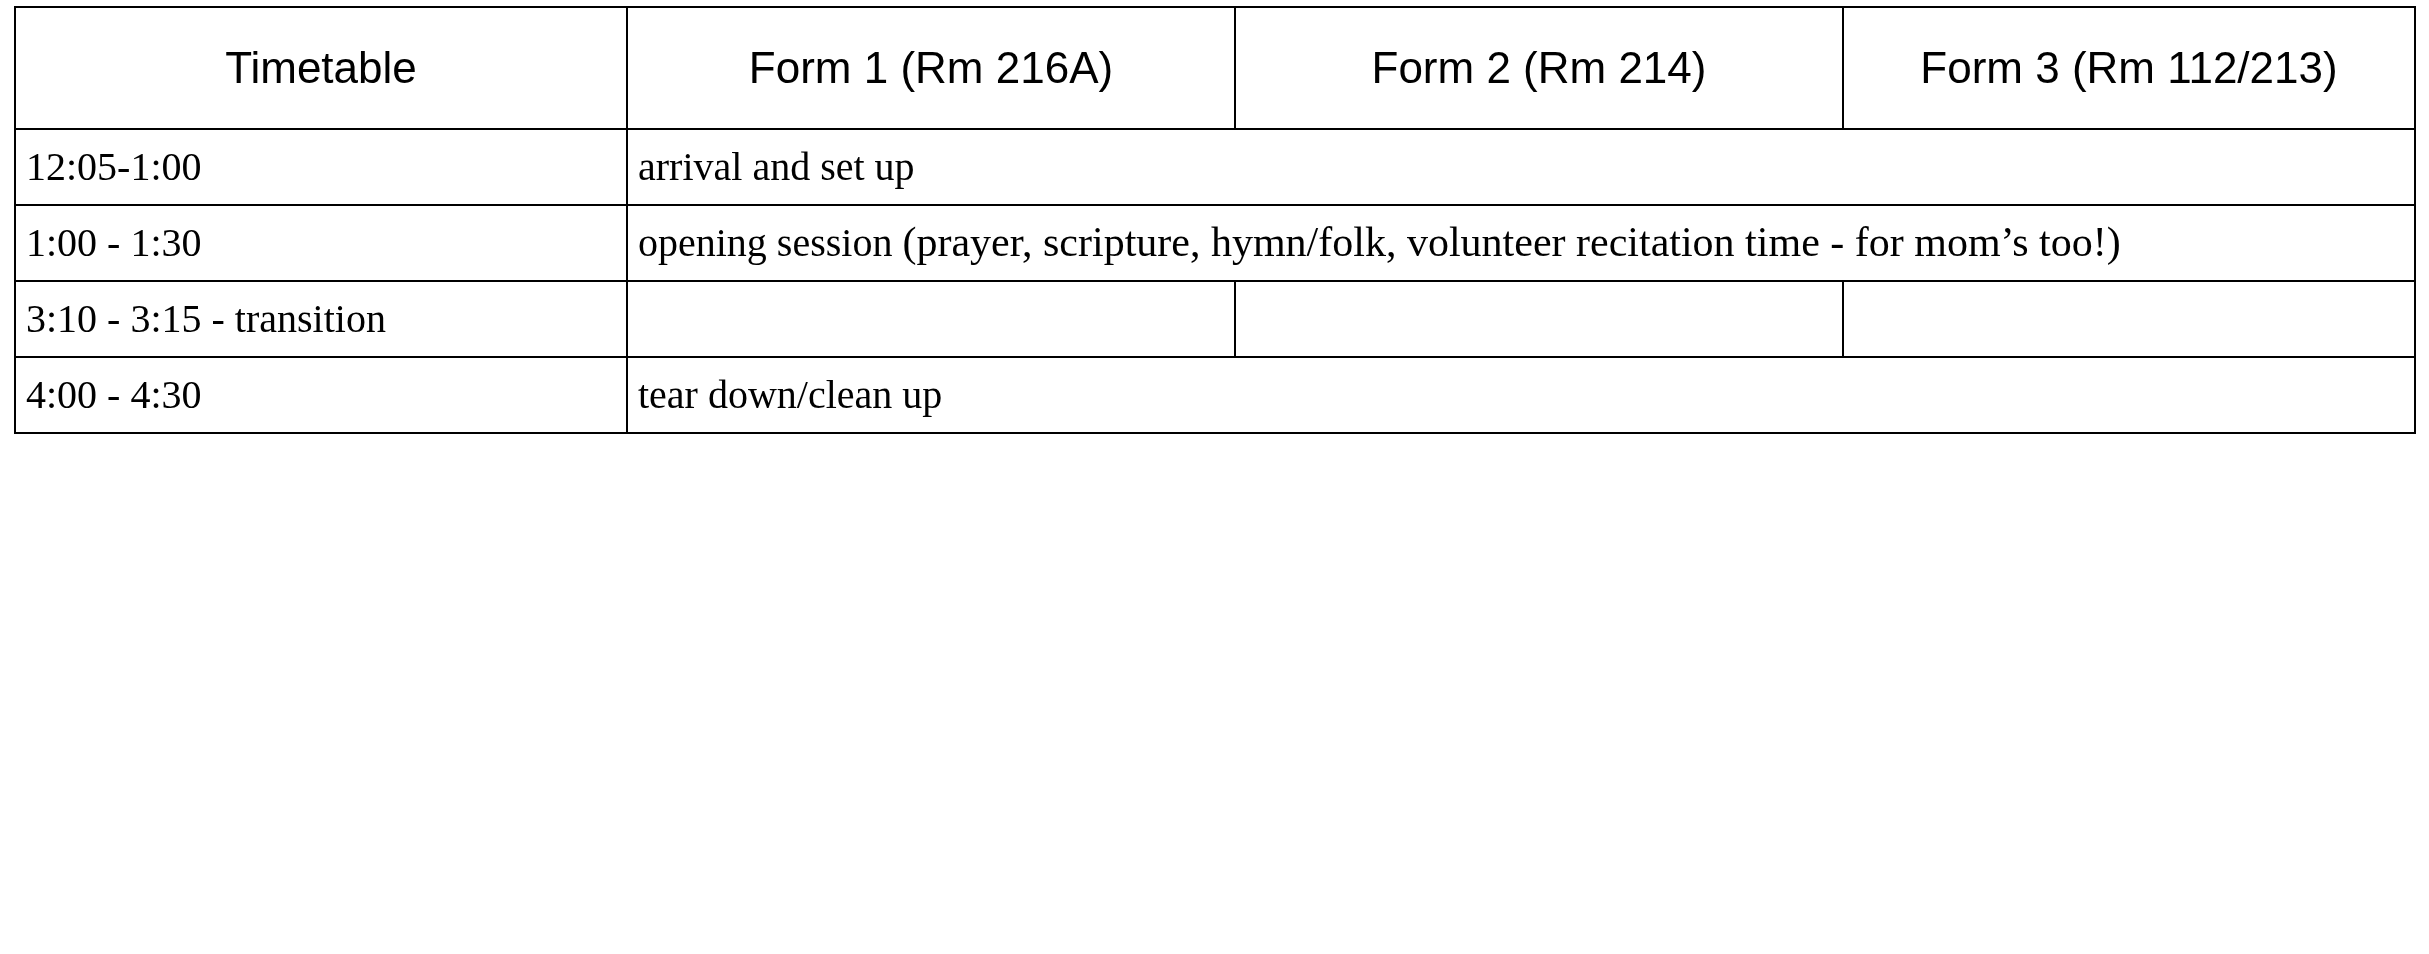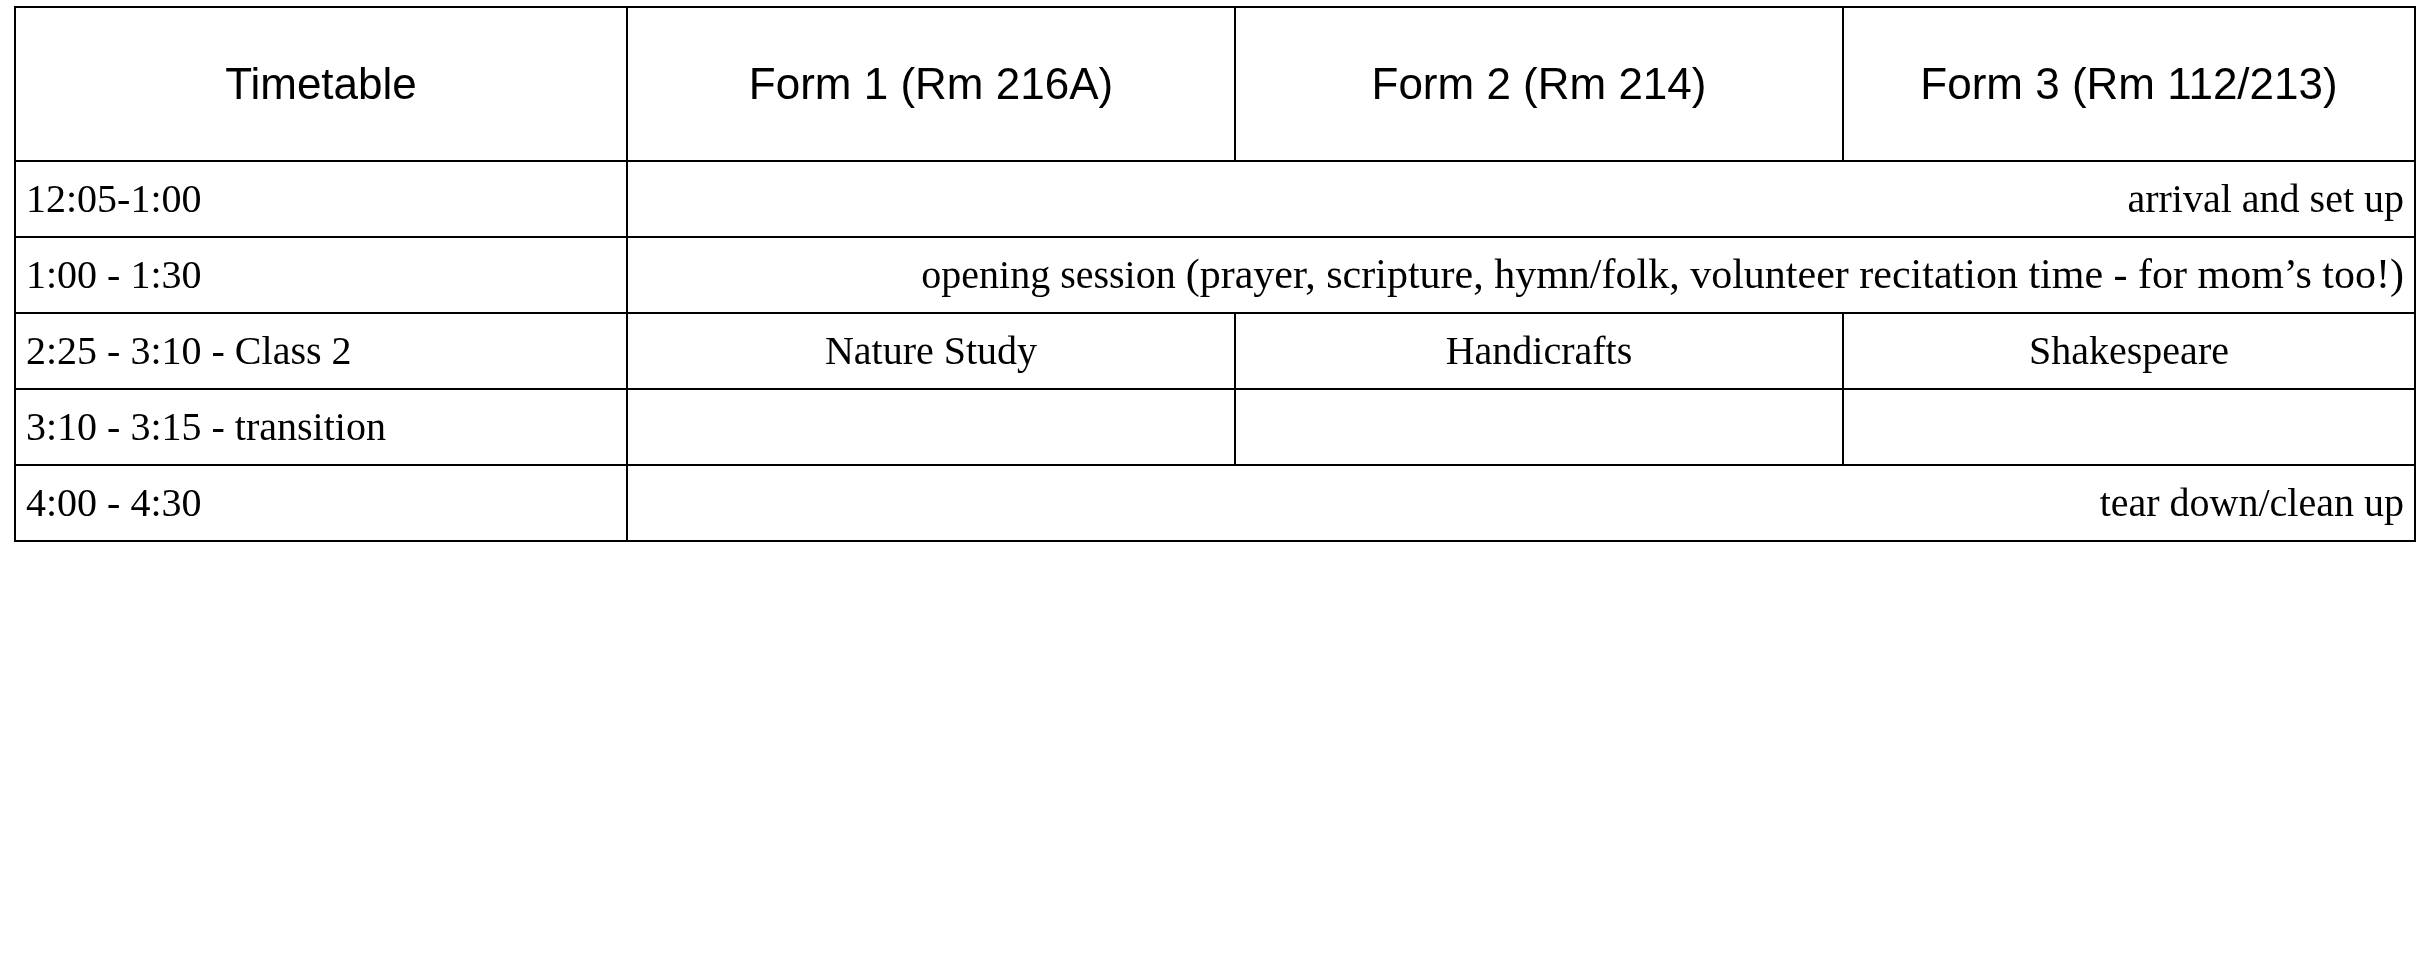--- a/index.html
+++ b/index.html
@@ -38,42 +38,42 @@
   col.c-form2  { width: 608px; }
   col.c-form3  { width: 572px; }
 
   
   tr.header-row td {
     text-align: center;
     font-family: "Liberation Sans", sans-serif;
     font-size: 44px;
     line-height: 1.15;
     height: 104px;
-    padding: 24px 6px;
+    padding: 8px 6px;
     border-radius: 31px;
   }
   
   td.time-cell {
     text-align: left;
     font-size: 41px;
     height: 62px;
     padding-left: 8px;
   }
   
   td.subject-cell {
     text-align: center;
     font-size: 41px;
     height: 62px;
   }
   td.empty-cell {
     height: 62px;
   }
   
   td.span-cell {
-    text-align: right;
+    text-align: left;
     font-size: 41px;
     padding-left: 14px;
     height: 62px;
   }
   td.span-cell .small-note {
     font-size: 42px;
   }
 </style>
 </head>
 <body>
@@ -99,26 +99,20 @@
         <td class="span-cell" colspan="3"><span>arrival and set up</span></td>
       </tr>
 
       <tr>
         <td class="time-cell">1:00 - 1:30</td>
         <td class="span-cell" colspan="3"><span>opening session</span> <span class="small-note">(prayer, scripture, hymn/folk, volunteer recitation time - for mom’s too!)</span></td>
       </tr>
 
 
 
-      <tr>
-        <td class="time-cell">2:25 - 3:10 - Class 2</td>
-        <td class="subject-cell">Nature Study</td>
-        <td class="subject-cell">Handicrafts</td>
-        <td class="subject-cell">Shakespeare</td>
-      </tr>
 
       <tr>
         <td class="time-cell">3:10 - 3:15 - transition</td>
         <td class="subject-cell empty-cell"></td>
         <td class="subject-cell empty-cell"></td>
         <td class="subject-cell empty-cell"></td>
       </tr>
 
 
       <tr>

